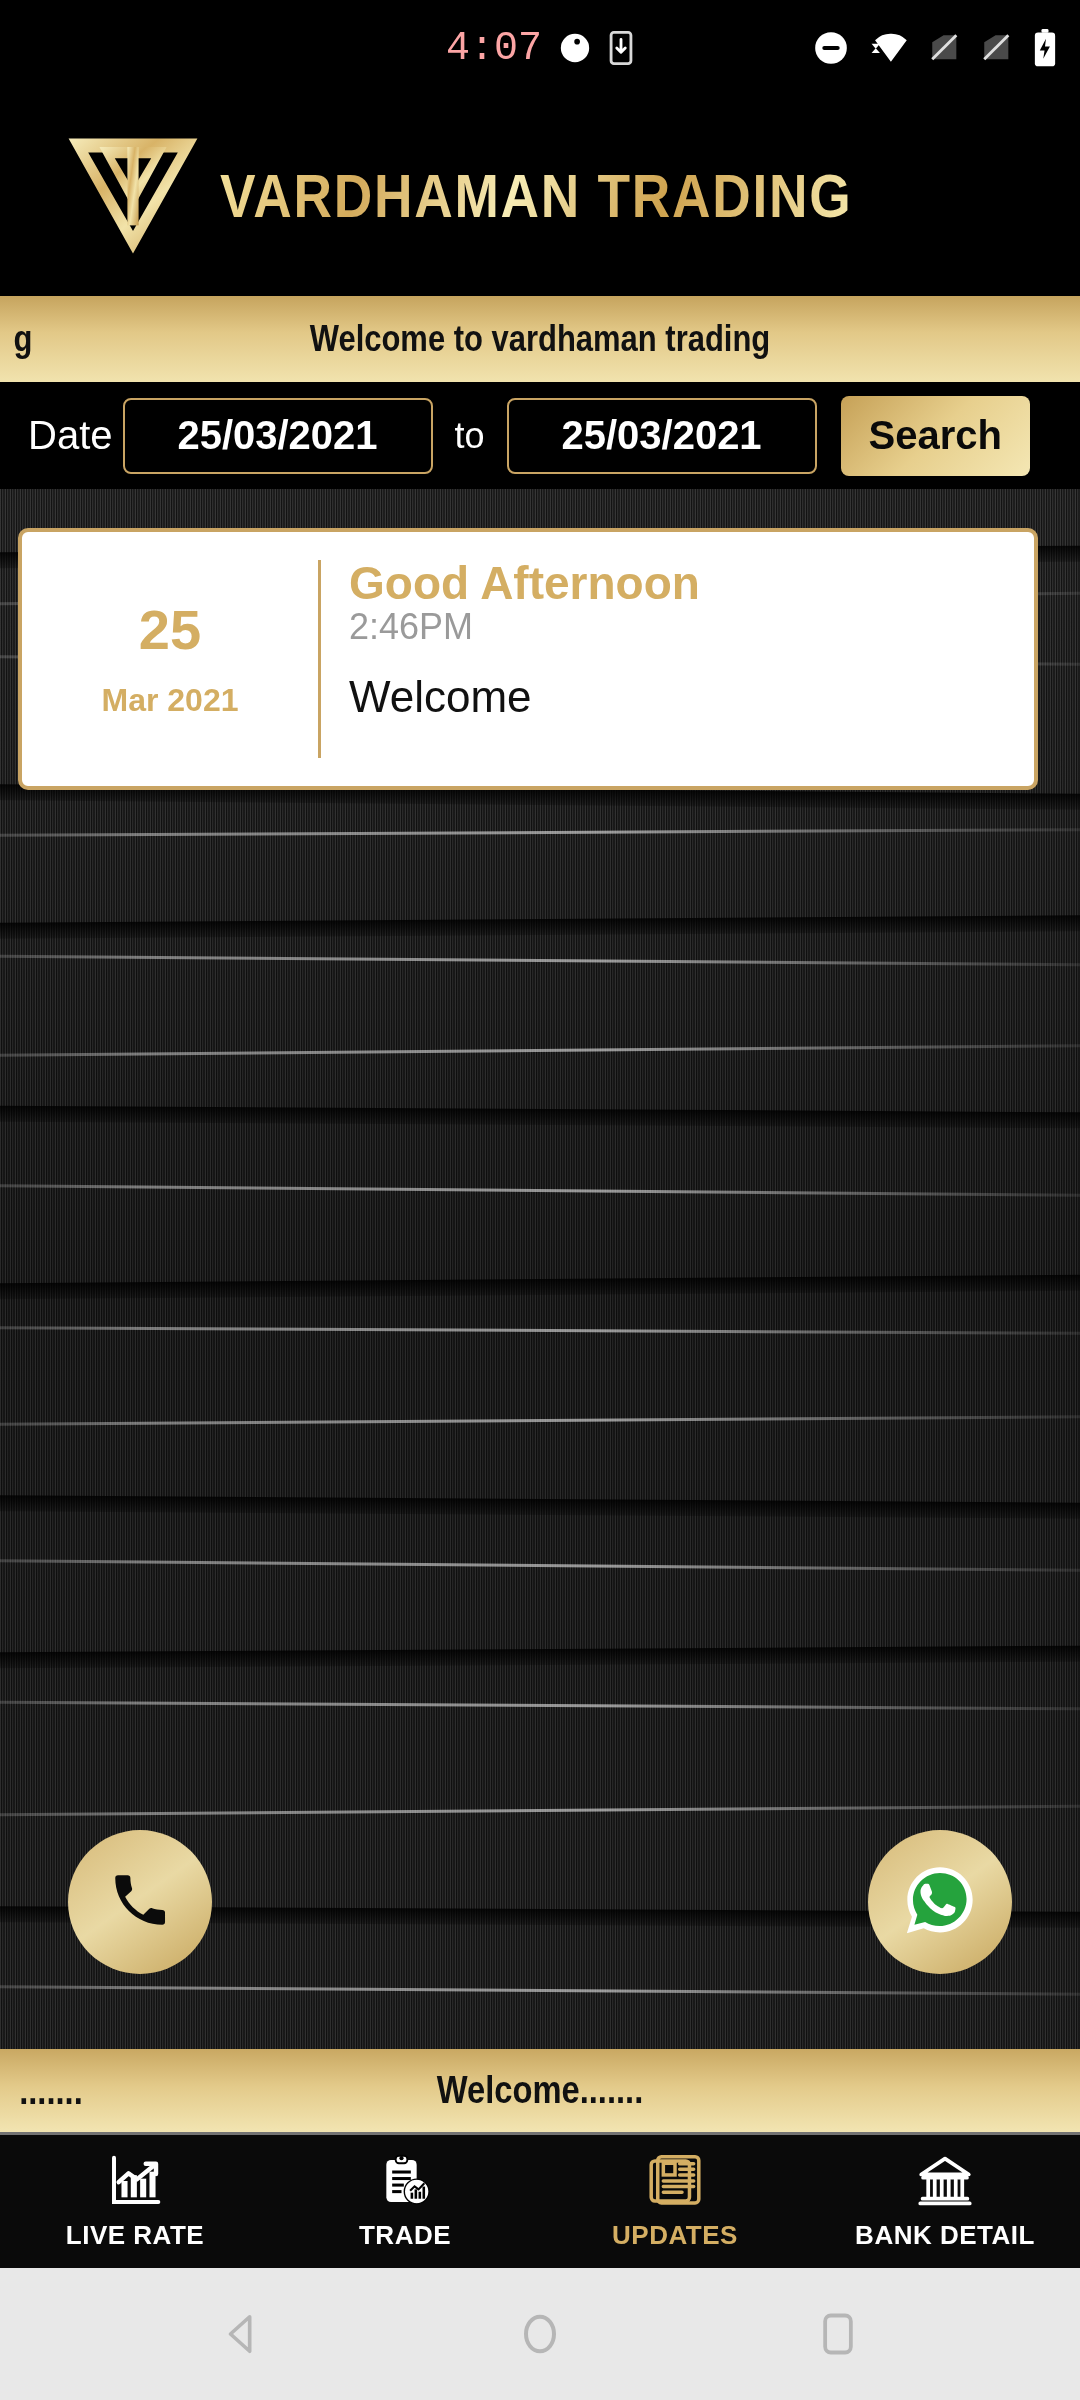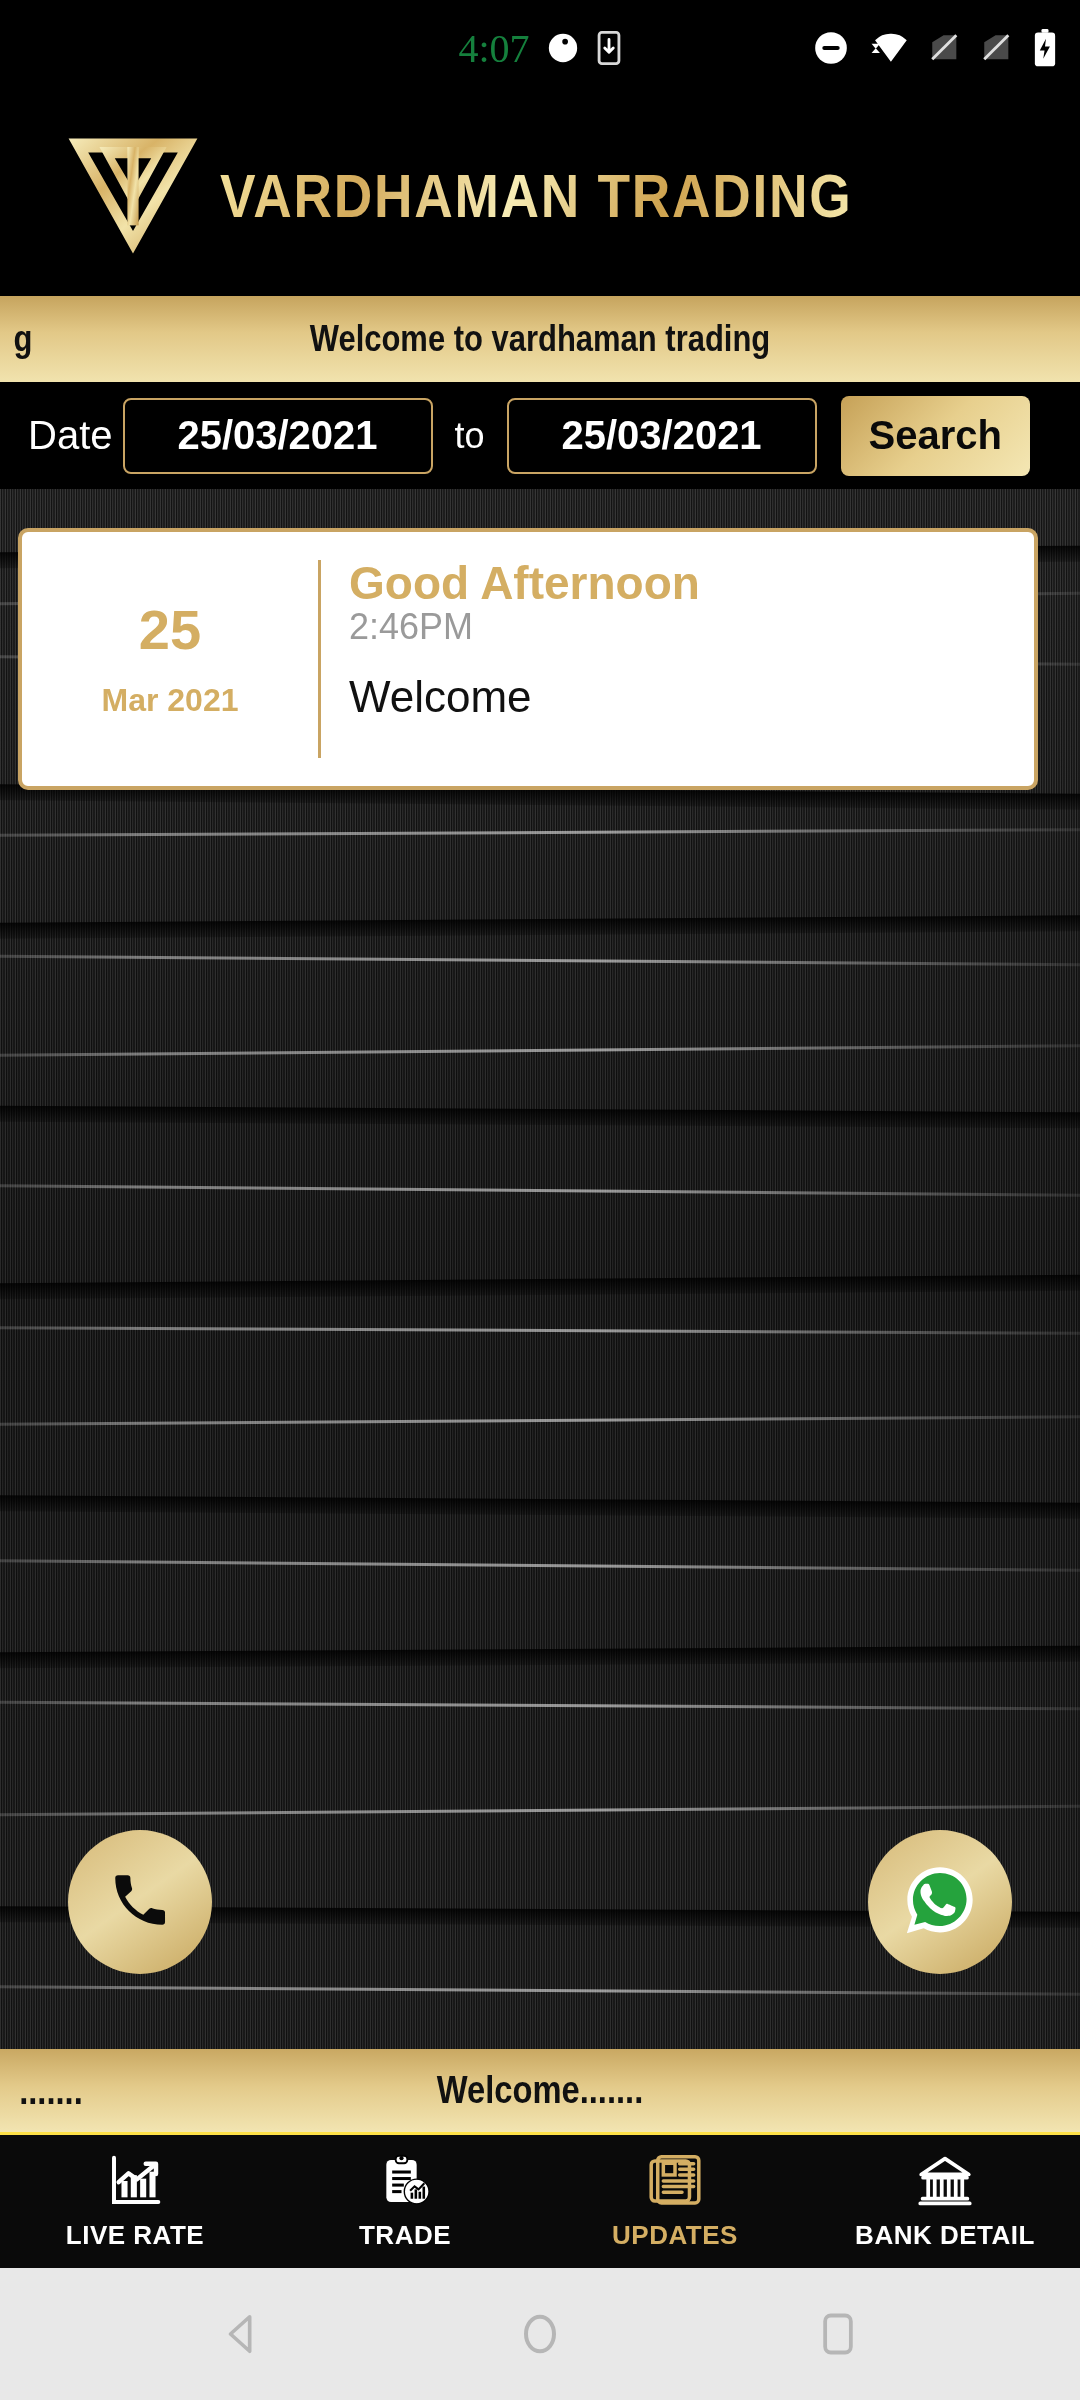--- a/index.html
+++ b/index.html
@@ -6,21 +6,21 @@
   html,body { width:1080px; height:2400px; background:#000; overflow:hidden; }
   body { font-family:"Liberation Sans", sans-serif; }
 
   #app { position:relative; width:1080px; height:2400px; background:#000; }
 
   
   .statusbar { position:absolute; top:0; left:0; width:1080px; height:96px;
     background:#000; display:flex; align-items:center; }
   .sb-left { position:absolute; left:0; width:1080px; display:flex;
     align-items:center; justify-content:center; gap:16px; }
-  .sb-clock { color:#15803d; font-size:40px; letter-spacing:0px; font-family:Liberation Serif, serif; }
+  .sb-clock { color:#fca5a5; font-size:40px; letter-spacing:0px; font-family:Liberation Mono, monospace; }
   .sb-icon { display:inline-flex; align-items:center; }
   .sb-right { position:absolute; right:22px; display:flex; align-items:center; gap:18px; }
 
   
   .appbar { position:absolute; top:96x; top:96px; left:0; width:912px; height:200px;
     background:#000; display:flex; align-items:center; }
   .hamburger { margin-left:36px; width:76px; display:flex; flex-direction:column;
     gap:11px; cursor:pointer; }
   .hamburger span { display:block; height:15px; border-radius:8px;
     background:linear-gradient(180deg,#e8cf8a 0%,#c79b4e 100%); }
@@ -98,21 +98,21 @@
     background:linear-gradient(180deg,#c9a862 0%,#e3ca8a 45%,#f2e5b2 100%);
     overflow:hidden; }
   .marquee-bottom .m-main { position:absolute; inset:0; display:flex;
     align-items:center; justify-content:center;
     font-size:38px; font-weight:bold; color:#111; transform:scaleX(0.86); }
   .marquee-bottom .m-tail { position:absolute; left:14px; top:50%;
     transform:translateY(-50%) scaleX(0.86); font-size:38px; font-weight:bold; color:#111; }
 
   
   .bottomnav { position:absolute; top:2132px; left:0; width:1080px; height:136px;
-    background:#0a0a0a; border-top:3px solid #fde047; display:flex; }
+    background:#0a0a0a; border-top:3px solid #737373; display:flex; }
   .nav-item { flex:1; display:flex; flex-direction:column; align-items:center;
     justify-content:center; gap:10px; cursor:pointer; }
   .nav-icon { height:58px; display:flex; align-items:center; justify-content:center; }
   .nav-label { font-size:26px; font-weight:bold; letter-spacing:0.5px; color:#fff;
     white-space:nowrap; }
   .nav-item.active .nav-label { color:#d4ae63; }
 
   
   .androidnav { position:absolute; top:2268px; left:0; width:1080px; height:132px;
     background:#e8e8e8; display:flex; align-items:center; justify-content:center; gap:214px; }

